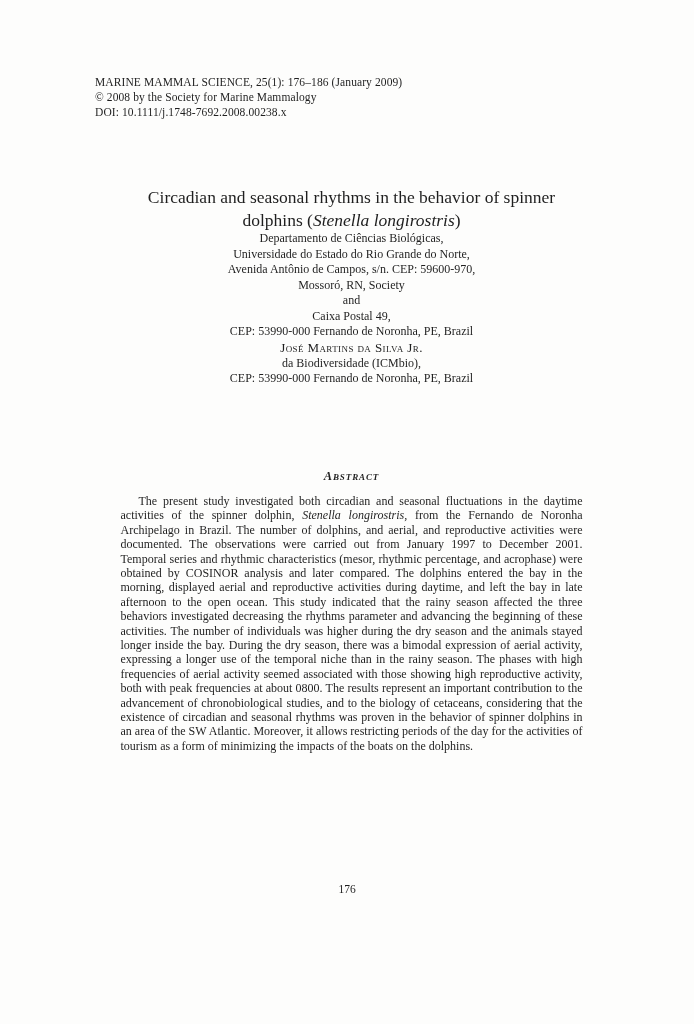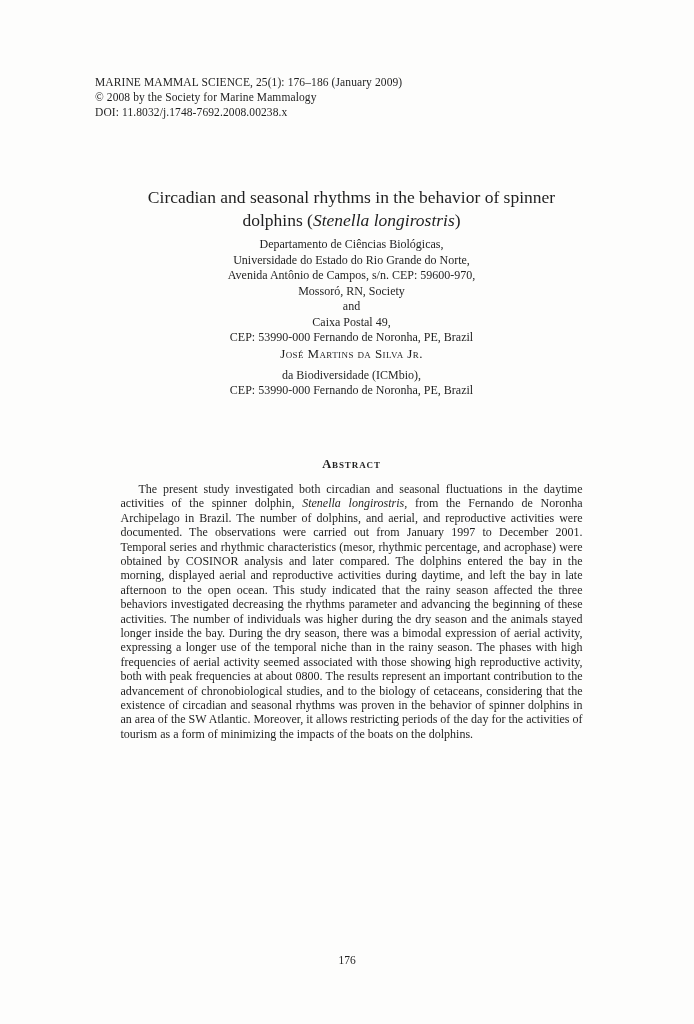--- a/index.html
+++ b/index.html
@@ -38,61 +38,62 @@
     text-align: center;
     font-variant: small-caps;
     font-size: 13px;
     letter-spacing: 0.4px;
     margin-top: 17px;
   }
   .affiliation {
     text-align: center;
     font-size: 12px;
     line-height: 15.5px;
-    margin-top: 6px;
+    margin-top: 0;
   }
   .author-block-2 .author-name {
     margin-top: 0;
   }
   .abstract-heading {
     text-align: center;
     font-variant: small-caps;
     font-size: 12.5px;
     letter-spacing: 0.9px;
-    margin-top: 58px;
+    margin-top: 82px;
+    font-style: italic;
   }
   .abstract-body {
     width: 462px;
     margin: 9px auto 0 auto;
     font-size: 12px;
     line-height: 14.4px;
     text-align: justify;
     text-indent: 18px;
   }
   .abstract-body em {
     font-style: italic;
   }
   .page-number {
     position: absolute;
-    top: 954px;
+    top: 883px;
     left: 0;
     right: 0;
     text-align: center;
     font-size: 11.5px;
   }
 </style>
 </head>
 <body>
 
 <div class="page">
 
   <header class="journal-header">
     <div>MARINE MAMMAL SCIENCE, 25(1): 176–186 (January 2009)</div>
     <div>© 2008 by the Society for Marine Mammalogy</div>
-    <div>DOI: 11.8032/j.1748-7692.2008.00238.x</div>
+    <div>DOI: 10.1111/j.1748-7692.2008.00238.x</div>
   </header>
 
   <h1 class="article-title"><span>Circadian and seasonal rhythms in the behavior of spinner</span><br><span>dolphins (</span><em>Stenella longirostris</em><span>)</span></h1>
 
   <section class="author-block author-block-1">
     <div class="affiliation">
       <div>Departamento de Ciências Biológicas,</div>
       <div>Universidade do Estado do Rio Grande do Norte,</div>
       <div>Avenida Antônio de Campos, s/n. CEP: 59600-970,</div>
       <div>Mossoró, RN, Society</div>

